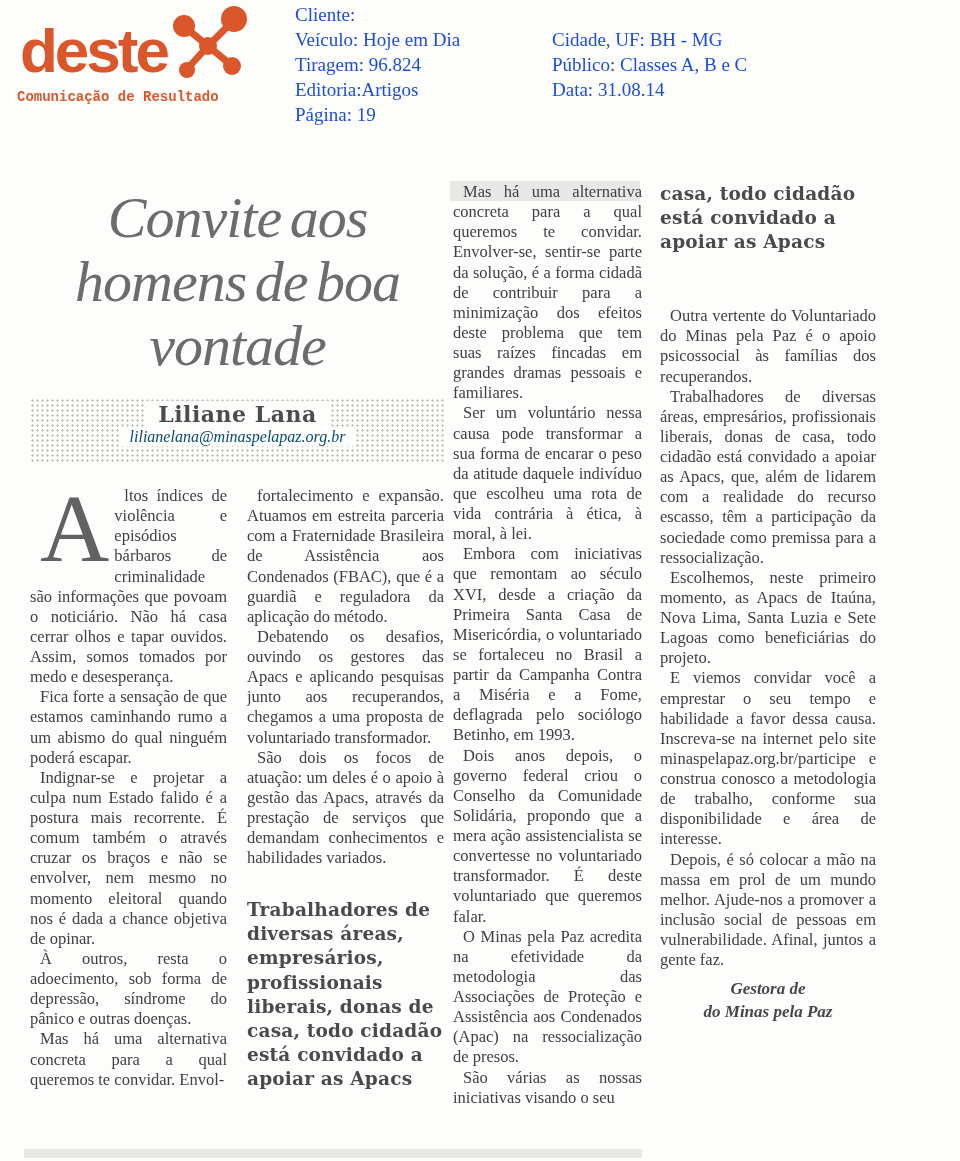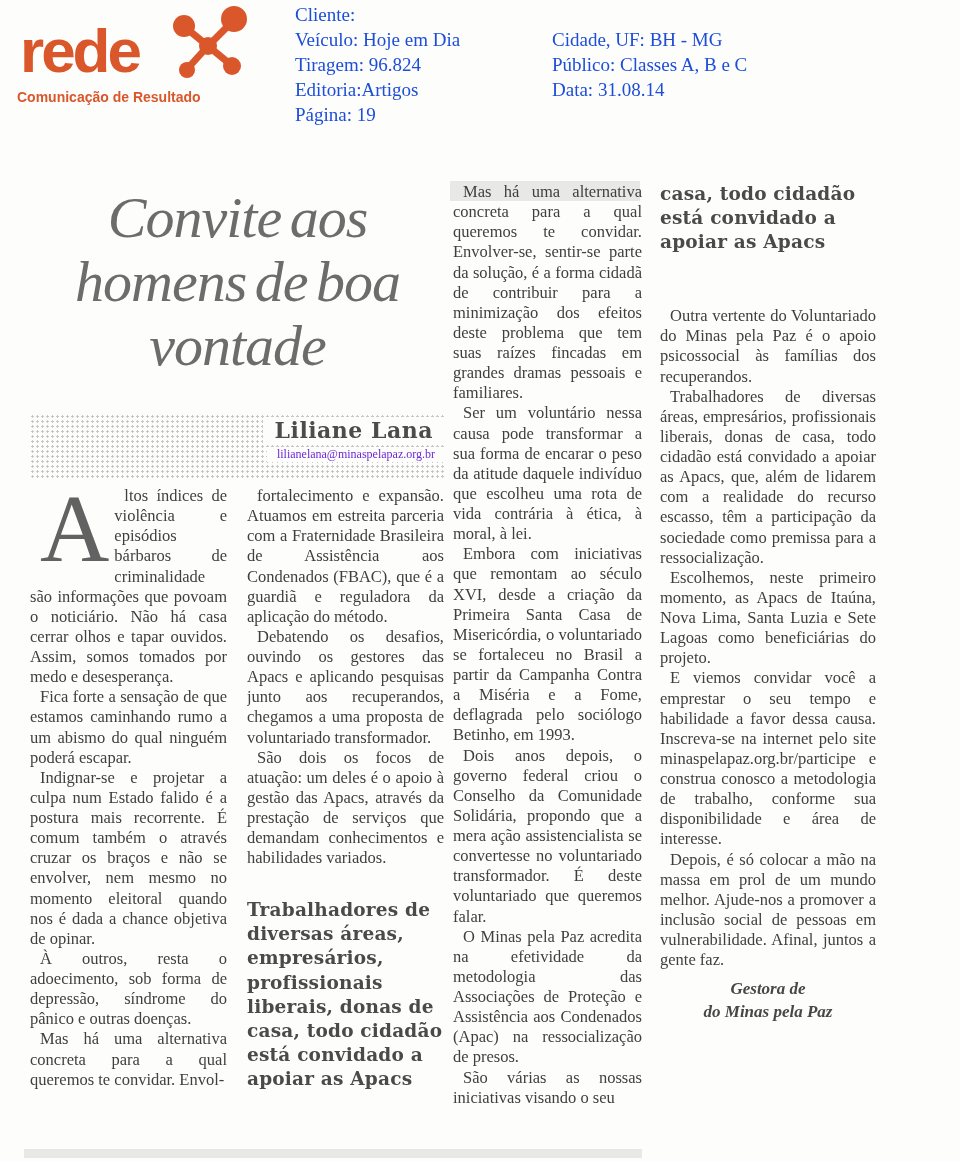--- a/index.html
+++ b/index.html
@@ -11,55 +11,55 @@
   
   .logo{position:absolute;left:14px;top:6px;width:260px;height:100px;}
   .logo-word{
     position:absolute;left:6px;top:14px;
     font-family:"Liberation Sans",sans-serif;font-weight:bold;
     font-size:62px;letter-spacing:-3px;color:#d9572b;line-height:1;
   }
   .logo-icon{position:absolute;left:150px;top:-2px;}
   .logo-tagline{
     position:absolute;left:3px;top:83px;
-    font-family:Liberation Sans, sans-serif;font-weight:bold;
+    font-family:Liberation Mono, monospace;font-weight:bold;
     font-size:14px;color:#d9572b;letter-spacing:0px;white-space:nowrap;
   }
   .meta{
     position:absolute;font-family:Liberation Serif, serif;
     font-size:19px;color:#1d4ed8;line-height:25px;white-space:nowrap;
   }
   .meta-left{left:295px;top:2px;}
   .meta-right{left:552px;top:27px;}
   
   .artifact{position:absolute;background:#d7d7d5;}
   .artifact-mid{left:450px;top:181px;width:190px;height:20px;opacity:.55;}
   .artifact-bottom{left:24px;top:1149px;width:618px;height:9px;opacity:.55;}
   
   .title{
     position:absolute;left:30px;top:186px;width:415px;
     font-style:italic;font-size:58px;line-height:1.1;color:#6c6c6c;
     text-align:center;word-spacing:-5px;letter-spacing:-1px;
   }
   .author-band{
-    position:absolute;left:30px;top:414px;width:415px;height:66px;
+    position:absolute;left:30px;top:398px;width:415px;height:66px;
     background-image:radial-gradient(circle,#c7c7c5 1px,transparent 1.3px);
-    background-size:5px 5px;text-align:right;
+    background-size:5px 5px;text-align:center;
   }
   .author-name{
     display:inline-block;margin-top:3px;padding:0 12px;background:#fdfdfc;
     font-family:"DejaVu Serif",serif;font-weight:bold;
     font-size:22px;color:#4c4c4c;letter-spacing:0.5px;
   }
   .author-email{
     display:block;margin-top:1px;
   }
   .author-email span{
     display:inline-block;padding:0 10px;background:#fdfdfc;
-    font-size:12px;color:#6d28d9;
+    font-style:italic;font-size:16px;color:#0c4a6e;
   }
   
   .cols-left{
     position:absolute;left:30px;top:486px;width:414px;height:674px;
     display:flex;gap:20px;overflow:hidden;
   }
   .subcol{width:197px;height:674px;overflow:hidden;}
   .col{
     position:absolute;top:182px;height:977px;overflow:hidden;
   }
@@ -86,21 +86,21 @@
     margin-top:8px;text-align:center;font-style:italic;font-weight:bold;
     font-size:17px;line-height:1.35;color:#474747;
   }
 </style>
 </head>
 <body>
 
 <div class="page">
 
   <div class="logo">
-    <span class="logo-word">rede</span>
+    <span class="logo-word">deste</span>
     <svg class="logo-icon" width="92" height="84" viewBox="0 0 92 84">
       <g stroke="#d9572b" stroke-width="7" fill="#d9572b">
         <line x1="44" y1="42" x2="22" y2="24"></line>
         <line x1="44" y1="42" x2="68" y2="18"></line>
         <line x1="44" y1="42" x2="24" y2="64"></line>
         <line x1="44" y1="42" x2="66" y2="60"></line>
         <circle cx="44" cy="42" r="9" stroke="none"></circle>
         <circle cx="20" cy="22" r="11" stroke="none"></circle>
         <circle cx="70" cy="15" r="13" stroke="none"></circle>
         <circle cx="23" cy="66" r="8" stroke="none"></circle>

